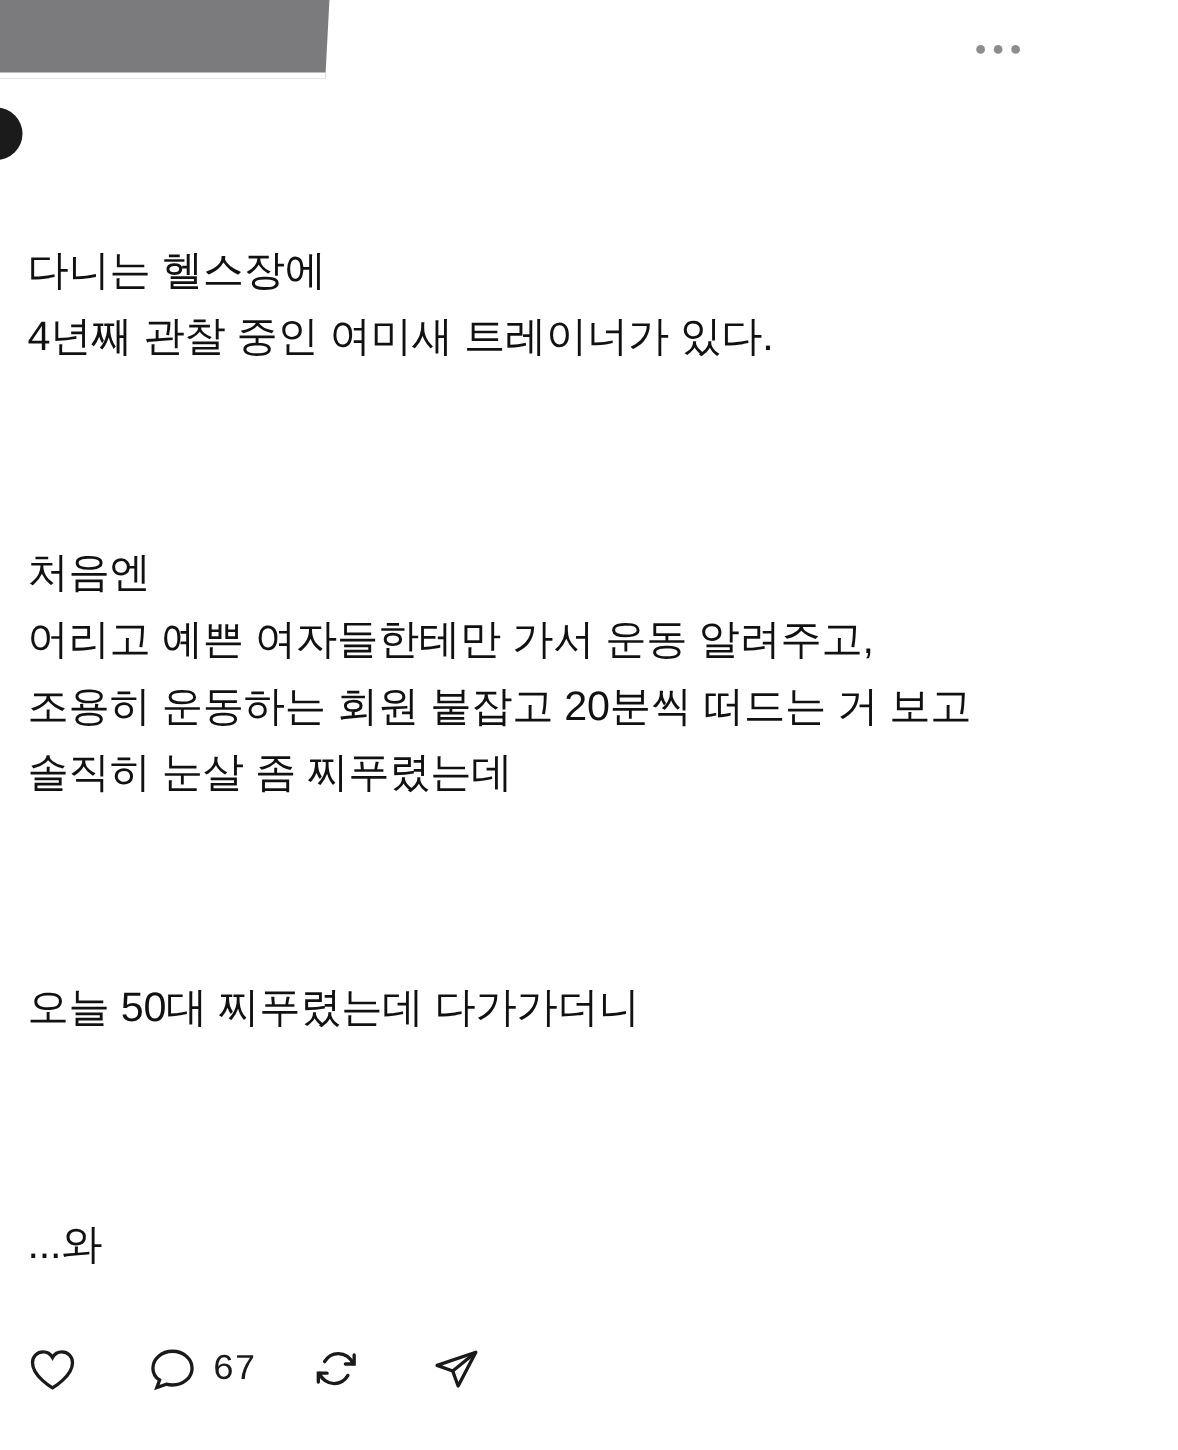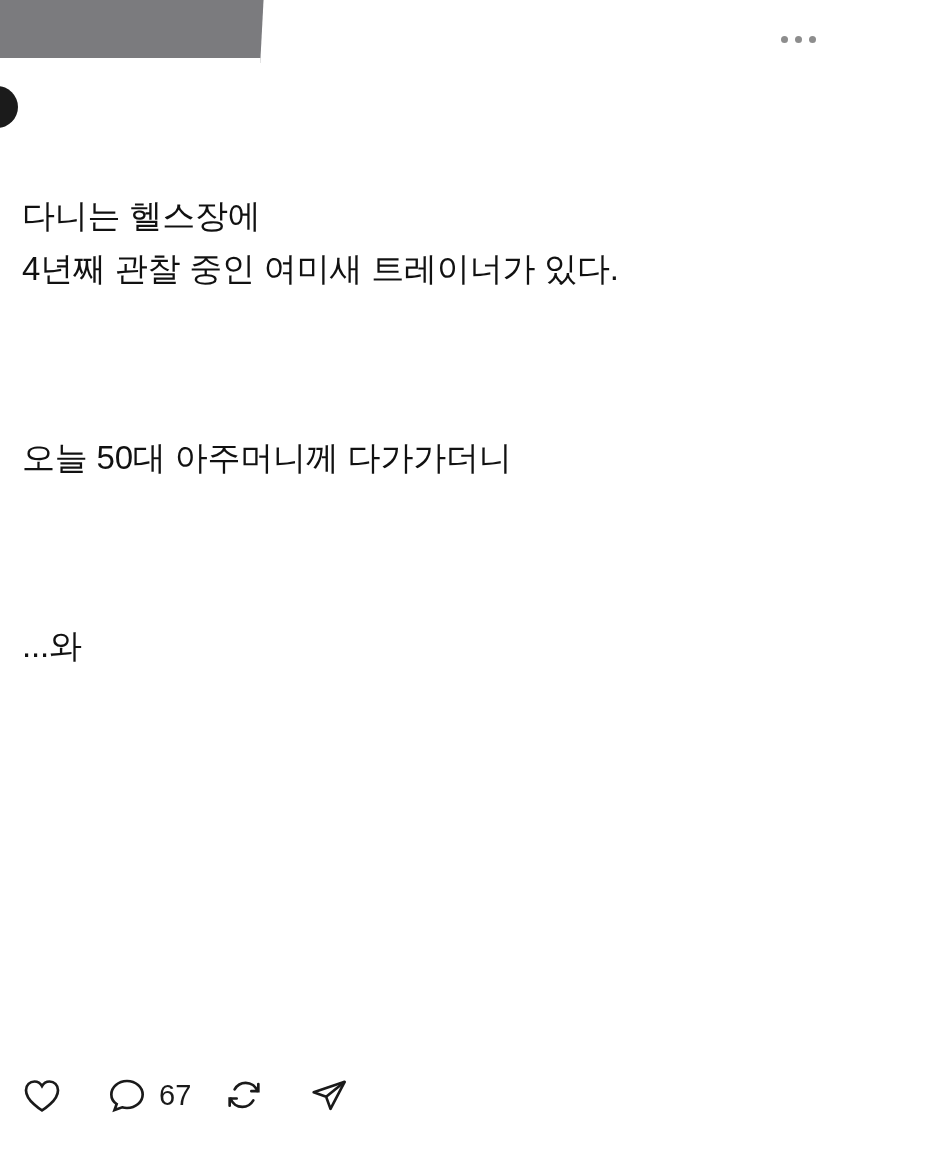--- a/index.html
+++ b/index.html
@@ -106,21 +106,22 @@
   }
   .para:last-child { margin-bottom: 0; }
 
   
   .actions {
     position: absolute;
     left: 22px;
     bottom: 46px;
     display: flex;
     align-items: center;
-    gap: 33px;
+    gap: 44px;
+    font-family: Liberation Mono, monospace;
   }
   .action {
     display: flex;
     align-items: center;
     gap: 12px;
     cursor: pointer;
   }
   .action svg { display: block; }
   .action-count {
     font-size: 29px;
@@ -143,21 +144,25 @@
       <span></span>
     </div>
   </div>
 
   <div class="redaction"></div>
   <div class="avatar"></div>
 
   <div class="body-text">
     <p class="para">다니는 헬스장에
 4년째 관찰 중인 여미새 트레이너가 있다.</p>
-    <p class="para">오늘 50대 아주머니께 다가가더니</p>
+    <p class="para">처음엔
+어리고 예쁜 여자들한테만 가서 운동 알려주고,
+조용히 운동하는 회원 붙잡고 20분씩 떠드는 거 보고
+솔직히 눈살 좀 찌푸렸는데</p>
+    <p class="para">오늘 50대 찌푸렸는데 다가가더니</p>
     <p class="para">...와</p>
     
     
   </div>
 
   <div class="actions">
 
     <div class="action">
       <span>
         <svg width="40" height="38" viewBox="0 0 24 22" fill="none" stroke="#1a1a1a" stroke-width="1.6">

